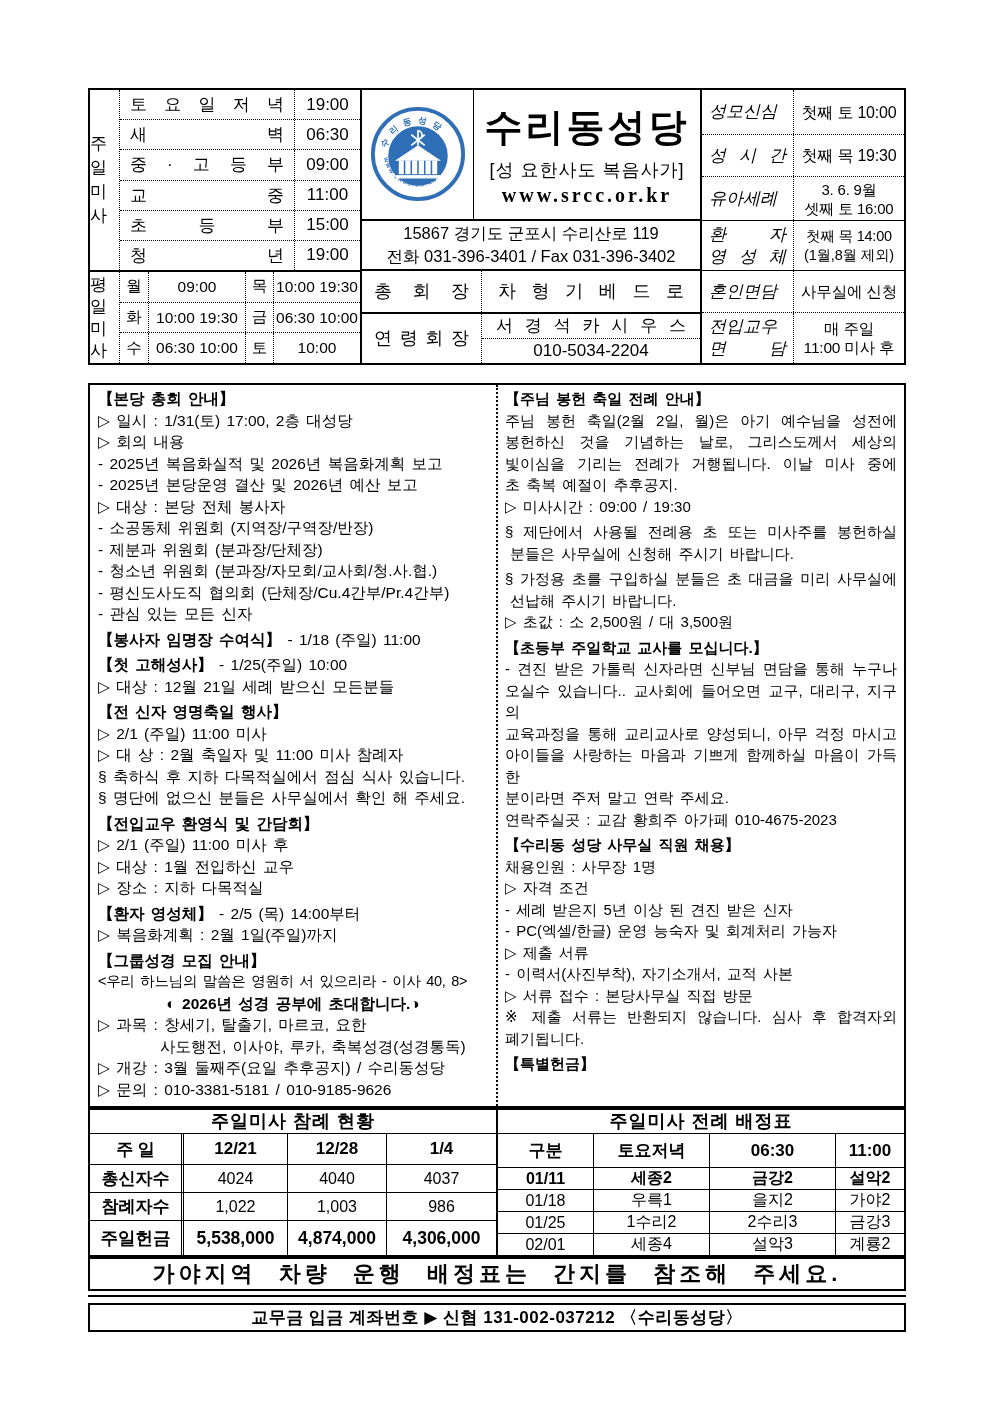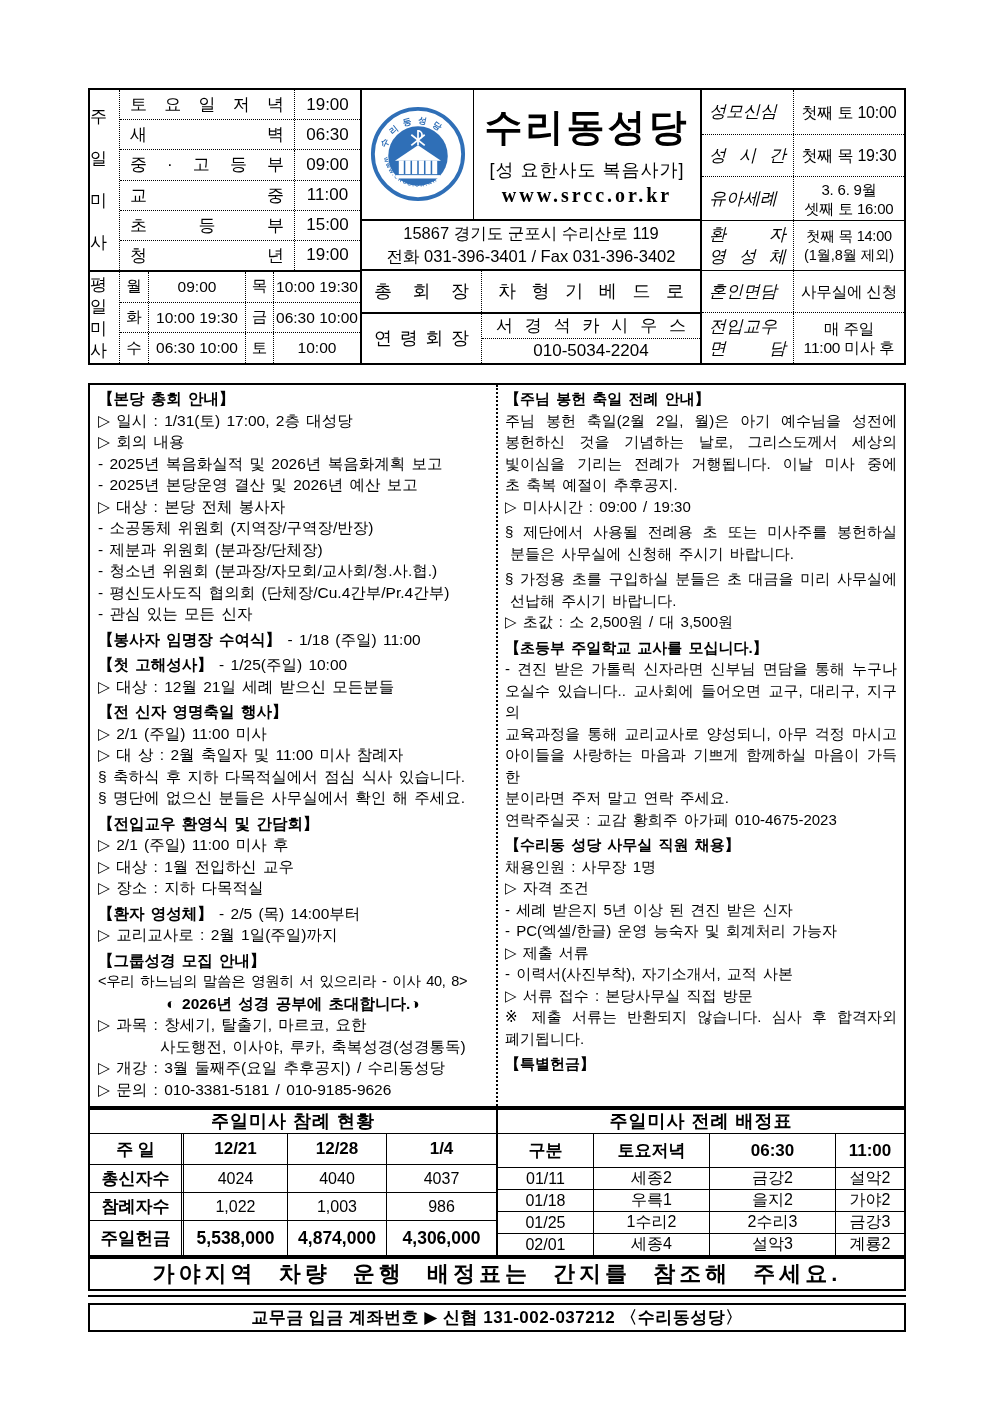--- a/index.html
+++ b/index.html
@@ -91,40 +91,40 @@
   .tblL .c1 { width:104px; border-right:1px solid #000; }
   .tblL .c2 { width:99px;  border-right:1px solid #000; }
   .tblL .c3 { flex:1; }
   .tblR .c0 { width:96px;  border-right:1px solid #000; }
   .tblR .c1 { width:116px; border-right:1px solid #000; }
   .tblR .c2 { width:126px; border-right:1px solid #000; }
   .tblR .c3 { flex:1; }
   .hrw .cell { font-weight:bold; font-size:17px; }
   .rA { height:30px; } .rB { height:28px; } .rC { height:28px; } .rD { flex:1; }
   .rD .cell { font-weight:bold; font-size:17.5px; }
-  .sA { height:33px; } .sB { height:22px; } .sC { height:22px; } .sD { height:22px; } .sE { flex:1; }
+  .sA { height:33px; } .sB { height:22px;font-weight:bold; } .sC { height:22px; } .sD { height:22px; } .sE { flex:1; }
   
   .banner { position:absolute; left:88px; top:1257px; width:818px; height:34px;
             border:2px solid #000; display:flex; align-items:center; justify-content:center;
             font-weight:bold; font-size:22px; letter-spacing:4px; word-spacing:12px; }
   .hr2 { position:absolute; left:88px; top:1295px; width:818px; height:2px; background:#000; }
   .account { position:absolute; left:88px; top:1303px; width:818px; height:29px;
              border:2px solid #000; display:flex; align-items:center; justify-content:center;
              font-weight:bold; font-size:17px; letter-spacing:0.5px; }
 </style>
 </head>
 <body>
 
 <div class="page">
 
   <div class="header">
 
     <div class="h-left">
       <div class="sun">
-        <div class="vlab" style="word-break:break-all; line-height:42px;">주일미사</div>
+        <div class="vlab" style="word-break:break-all; line-height:24px;">주일미사</div>
         <div class="sunrows">
           <div class="mrow">
               <div class="mname spread">토 요 일 저 녁</div>
               <div class="mtime">19:00</div>
             </div>
           <div class="mrow">
               <div class="mname spread">새 벽</div>
               <div class="mtime">06:30</div>
             </div>
           <div class="mrow">
@@ -299,21 +299,21 @@
       <div class="ln hd mt">【전 신자 영명축일 행사】</div>
       <div class="ln">▷ 2/1 (주일) 11:00 미사</div>
       <div class="ln">▷ 대 상 : 2월 축일자 및 11:00 미사 참례자</div>
       <div class="ln">§ 축하식 후 지하 다목적실에서 점심 식사 있습니다.</div>
       <div class="ln">§ 명단에 없으신 분들은 사무실에서 확인 해 주세요.</div>
       <div class="ln hd mt">【전입교우 환영식 및 간담회】</div>
       <div class="ln">▷ 2/1 (주일) 11:00 미사 후</div>
       <div class="ln">▷ 대상 : 1월 전입하신 교우</div>
       <div class="ln">▷ 장소 : 지하 다목적실</div>
       <div class="ln mt"><b>【환자 영성체】</b><span> - 2/5 (목) 14:00부터</span></div>
-      <div class="ln">▷ 교리교사로 : 2월 1일(주일)까지</div>
+      <div class="ln">▷ 복음화계획 : 2월 1일(주일)까지</div>
       <div class="ln hd mt">【그룹성경 모집 안내】</div>
       <div class="ln sm">&lt;우리 하느님의 말씀은 영원히 서 있으리라 - 이사 40, 8&gt;</div>
       <div class="ln ctr hd">◐ 2026년 성경 공부에 초대합니다.◑</div>
       <div class="ln">▷ 과목 : 창세기, 탈출기, 마르코, 요한</div>
       <div class="ln ind">사도행전, 이사야, 루카, 축복성경(성경통독)</div>
       <div class="ln">▷ 개강 : 3월 둘째주(요일 추후공지) / 수리동성당</div>
       <div class="ln">▷ 문의 : 010-3381-5181 / 010-9185-9626</div>
     </div>
     <div class="colR">
       <div class="ln hd">【주님 봉헌 축일 전례 안내】</div>

